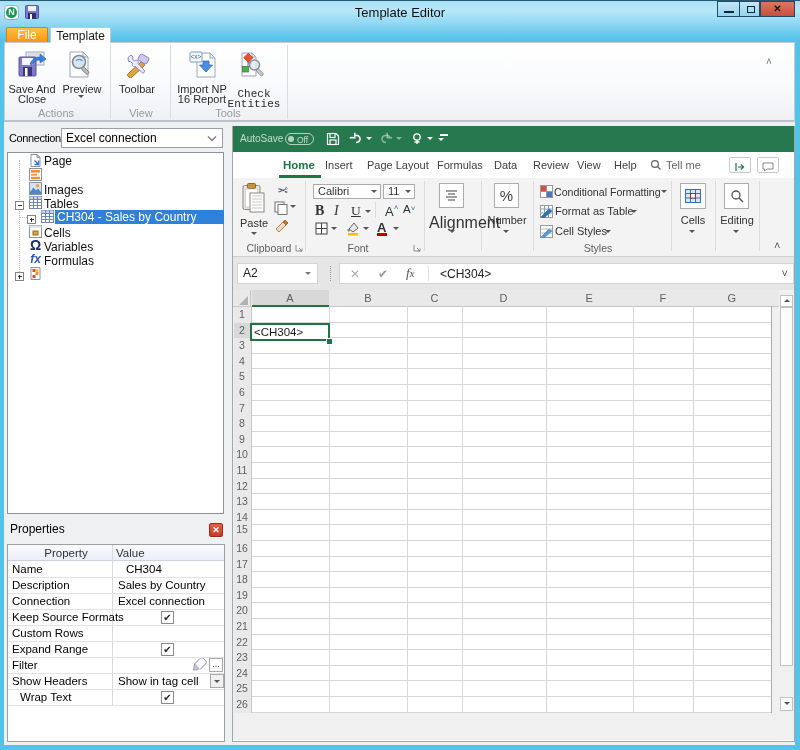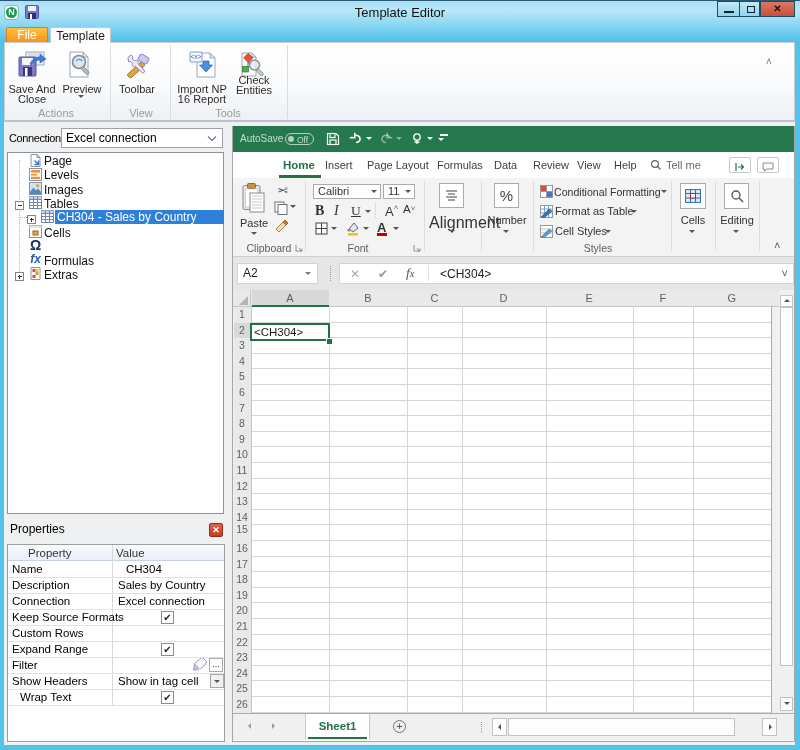--- a/index.html
+++ b/index.html
@@ -96,21 +96,21 @@
 
   <svg class="abs" style="left:240px;top:51px" width="30" height="28" viewBox="0 0 30 28">
     <path d="M2 2 L12 2 L16 6 L16 25 L2 25 Z" fill="#fdfdfd" stroke="#9aa7b8"></path>
     <path d="M12 2 L12 6 L16 6 Z" fill="#e4e9ef" stroke="#9aa7b8"></path>
     <path d="M8 8 L8 16 L4.5 16 M8 12 L12 12" stroke="#4a78c0" stroke-width="1" fill="none"></path>
     <rect x="5" y="3.5" width="6.5" height="6.5" transform="rotate(45 8.2 6.8)" fill="#e8502e" stroke="#b03a1a" stroke-width="0.7"></rect>
     <rect x="2.5" y="15.5" width="6" height="5.5" fill="#4cae4c" stroke="#2e7d32" stroke-width="0.7"></rect>
     <circle cx="14.5" cy="14" r="5" fill="#dce9f7" fill-opacity="0.75" stroke="#909090" stroke-width="1.6"></circle>
     <rect x="18.2" y="17.4" width="8" height="3.2" rx="1.5" transform="rotate(45 18.2 17.4)" fill="#c9c9c9" stroke="#7e7e7e" stroke-width="0.7"></rect>
   </svg>
-  <div class="abs btext" style="left:226px;top:76px;width:56px;">Check<br>Entities</div>
+  <div class="abs btext" style="left:226px;top:90px;width:56px;font-family:Liberation Mono, monospace;">Check<br>Entities</div>
 
   <div class="abs" style="left:766px;top:57px;width:10px;height:10px;color:#777;font-size:10px;line-height:10px;">˄</div>
 
   <div class="abs" id="content"></div>
 
   <div class="abs" style="left:9px;top:132px;font-size:11px;letter-spacing:-0.4px;color:#000;">Connection</div>
   <div class="abs" style="left:61px;top:128px;width:162px;height:20px;background:#fff;border:1px solid #9aa0a6;box-sizing:border-box;font-size:12px;color:#000;line-height:18px;padding-left:4px;">Excel connection
     <svg class="abs" style="right:5px;top:6px" width="10" height="7" viewBox="0 0 10 7">
         <path d="M1 1.5 L5 5.5 L9 1.5" stroke="#7a7a7a" stroke-width="1.3" fill="none"></path>
       </svg>
@@ -125,21 +125,20 @@
         <path d="M5.5 10.5 L9.5 10.5 L9.5 6.5 M9.5 10.5 L5.5 6.5" stroke="#3a6fd8" stroke-width="1.4" fill="none"></path>
       </svg>
     <div class="abs tree-row" style="left:36px;top:1px;line-height:14px;">Page</div>
 
     <svg class="abs" style="left:21px;top:15px" width="13" height="13" viewBox="0 0 13 13">
         <rect x="0.5" y="0.5" width="12" height="12" fill="#fff" stroke="#8a94a0"></rect>
         <rect x="2" y="2" width="9" height="2.6" fill="#e8913c"></rect>
         <rect x="2" y="5.8" width="6" height="1.8" fill="#e8913c"></rect>
         <rect x="2" y="8.8" width="9" height="2.4" fill="#e8913c"></rect>
       </svg>
-    <div class="abs tree-row" style="left:36px;top:15.3px;line-height:14px;">Levels</div>
 
     <svg class="abs" style="left:21px;top:29px" width="13" height="13" viewBox="0 0 13 13">
         <rect x="0.5" y="0.5" width="12" height="12" fill="#cfe4f7" stroke="#8a94a0"></rect>
         <circle cx="8.6" cy="3.8" r="1.7" fill="#f0a23c"></circle>
         <path d="M1 10 L4.5 5.5 L7 8.5 L9 6.5 L12 10 L12 12 L1 12 Z" fill="#4f86c6"></path>
       </svg>
     <div class="abs tree-row" style="left:36px;top:29.6px;line-height:14px;">Images</div>
 
     <div class="abs" style="left:7px;top:48px;width:9px;height:9px;background:#fff;border:1px solid #848484;box-sizing:border-box;">
         <div class="abs" style="left:1.5px;top:3px;width:4px;height:1px;background:#333;"></div>
@@ -163,43 +162,43 @@
     <div class="abs" style="left:47px;top:57px;width:169px;height:14px;background:#2e80d9;color:#fff;font-size:12px;line-height:14px;padding-left:2px;box-sizing:border-box;">CH304 - Sales by Country</div>
 
     <svg class="abs" style="left:21px;top:72px" width="13" height="13" viewBox="0 0 13 13">
         <rect x="0.5" y="0.5" width="12" height="12" fill="#fff" stroke="#8a94a0"></rect>
         <rect x="0.5" y="0.5" width="12" height="2.6" fill="#dfe6ee"></rect>
         <rect x="4" y="6" width="5" height="4" fill="#e2a33c" stroke="#9a6a1a"></rect>
       </svg>
     <div class="abs tree-row" style="left:36px;top:72.5px;line-height:14px;">Cells</div>
 
     <div class="abs" style="left:21px;top:85px;width:13px;height:14px;color:#1a2f66;font-size:14px;font-weight:bold;text-align:center;line-height:14px;">Ω</div>
+    <div class="abs tree-row" style="left:36px;top:86.8px;line-height:14px;">Variables</div>
 
     <div class="abs" style="left:20px;top:99px;width:15px;height:14px;color:#2d5bb8;font-size:12px;font-style:italic;font-weight:bold;text-align:center;line-height:14px;">fx</div>
     <div class="abs tree-row" style="left:36px;top:101.1px;line-height:14px;">Formulas</div>
 
     <div class="abs" style="left:7px;top:119px;width:9px;height:9px;background:#fff;border:1px solid #848484;box-sizing:border-box;">
         <div class="abs" style="left:1.5px;top:3px;width:4px;height:1px;background:#333;"></div>
         <div class="abs" style="left:3px;top:1.5px;width:1px;height:4px;background:#333;"></div>
       </div>
     <svg class="abs" style="left:21px;top:114px" width="13" height="13" viewBox="0 0 13 13">
         <path d="M2 0.5 L11 0.5 L11 12.5 L2 12.5 Z" fill="#fff" stroke="#8a94a0"></path>
         <rect x="3.5" y="2" width="3" height="3" fill="#d84a32"></rect>
         <rect x="6.5" y="5" width="3" height="3" fill="#e8913c"></rect>
         <rect x="3.5" y="8" width="3" height="3" fill="#d84a32"></rect>
         <rect x="6.5" y="2" width="3" height="3" fill="#f0c040"></rect>
       </svg>
-    <div class="abs tree-row" style="left:36px;top:115.4px;line-height:14px;">Extras</div>
   </div>
 
   <div class="abs" style="left:10px;top:522px;font-size:12px;color:#000;">Properties</div>
   <div class="abs" style="left:209px;top:523px;width:12px;height:12px;background:linear-gradient(#e2604a,#c83c24);border:1px solid #9b2c18;border-radius:2px;color:#fff;font-size:9px;font-weight:bold;text-align:center;line-height:12px;">✕</div>
   <div class="abs" id="propbox" style="left:7px;top:544px;width:218px;height:198px;background:#fff;border:1px solid #9e9e9e;box-sizing:border-box;">
     <div class="abs" style="left:0;top:0;width:216px;height:16px;background:linear-gradient(#f8fafd,#e9eff8);border-bottom:1px solid #c9d4e2;box-sizing:border-box;">
-      <div class="abs propcell" style="left:16px;width:104px;color:#333;">Property</div>
+      <div class="abs propcell" style="left:4px;width:104px;color:#333;text-align:center;">Property</div>
       <div class="abs propcell" style="left:104px;width:112px;color:#333;">Value</div>
     </div>
     <div class="abs" style="left:104px;top:0;width:1px;height:160px;background:#d9d9d9;"></div>
     <div class="abs propcell" style="left:0;top:16px;width:104px;">Name</div>
       <div class="abs propcell" style="left:106px;top:16px;width:110px;padding-left:12px;">CH304</div>
     <div class="abs propcell" style="left:0;top:32px;width:104px;">Description</div>
       <div class="abs propcell" style="left:106px;top:32px;width:110px;">Sales by Country</div>
     <div class="abs propcell" style="left:0;top:48px;width:104px;">Connection</div>
       <div class="abs propcell" style="left:106px;top:48px;width:110px;">Excel connection</div>
     <div class="abs propcell" style="left:0;top:64px;width:104px;">Keep Source Formats</div>
@@ -480,30 +479,15 @@
       <div class="abs" style="left:93px;top:47.5px;width:5px;height:5px;background:#217346;border:1px solid #fff;"></div>
 
       <div class="abs" style="left:547px;top:4.5px;width:12.5px;height:12.5px;background:#fdfdfd;border:1px solid #c2c2c2;box-sizing:border-box;">
           <div class="abs" style="left:2.5px;top:3.5px;width:0;height:0;border:3px solid transparent;border-bottom-color:#555;border-top:none;"></div>
         </div>
       <div class="abs" style="left:547px;top:17px;width:12.5px;height:359px;background:#fdfdfd;border:1px solid #c2c2c2;box-sizing:border-box;"></div>
       <div class="abs" style="left:547px;top:406.5px;width:12.5px;height:14px;background:#fdfdfd;border:1px solid #c2c2c2;box-sizing:border-box;">
           <div class="abs" style="left:2.5px;top:4.5px;width:0;height:0;border:3px solid transparent;border-top-color:#555;border-bottom:none;"></div>
         </div>
 
-      <div class="abs" style="left:0;top:422.6px;width:561px;height:27.4px;background:#f0f0f0;border-top:1px solid #ababab;box-sizing:border-box;">
-        <div class="abs" style="left:15px;top:9.5px;width:0;height:0;border:3.5px solid transparent;border-right-color:#9a9a9a;border-left:none;"></div>
-        <div class="abs" style="left:39px;top:9.5px;width:0;height:0;border:3.5px solid transparent;border-left-color:#9a9a9a;border-right:none;"></div>
-        <div class="abs" style="left:72px;top:0;width:65px;height:25px;background:#fff;border-left:1px solid #c8c8c8;border-right:1px solid #c8c8c8;box-sizing:border-box;text-align:center;font-size:11.5px;font-weight:bold;color:#217346;line-height:24px;">Sheet1</div>
-        <div class="abs" style="left:75px;top:23px;width:59px;height:2px;background:#217346;"></div>
-        <div class="abs" style="left:160px;top:6px;width:13px;height:13px;border:1px solid #767676;border-radius:8px;box-sizing:border-box;color:#555;font-size:11px;line-height:11px;text-align:center;">+</div>
-        <div class="abs" style="left:248px;top:8px;width:1px;height:11px;border-left:1px dotted #999;"></div>
-        <div class="abs" style="left:259px;top:4px;width:15px;height:18px;background:#fdfdfd;border:1px solid #c2c2c2;box-sizing:border-box;">
-            <div class="abs" style="left:5px;top:5px;width:0;height:0;border:3.5px solid transparent;border-right-color:#555;border-left:none;"></div>
-          </div>
-        <div class="abs" style="left:275px;top:4px;width:227px;height:18px;background:#fdfdfd;border:1px solid #c2c2c2;box-sizing:border-box;"></div>
-        <div class="abs" style="left:529px;top:4px;width:15px;height:18px;background:#fdfdfd;border:1px solid #c2c2c2;box-sizing:border-box;">
-            <div class="abs" style="left:6px;top:5px;width:0;height:0;border:3.5px solid transparent;border-left-color:#555;border-right:none;"></div>
-          </div>
-      </div>
     </div>
   </div>
 </div>
 
 </body></html>

